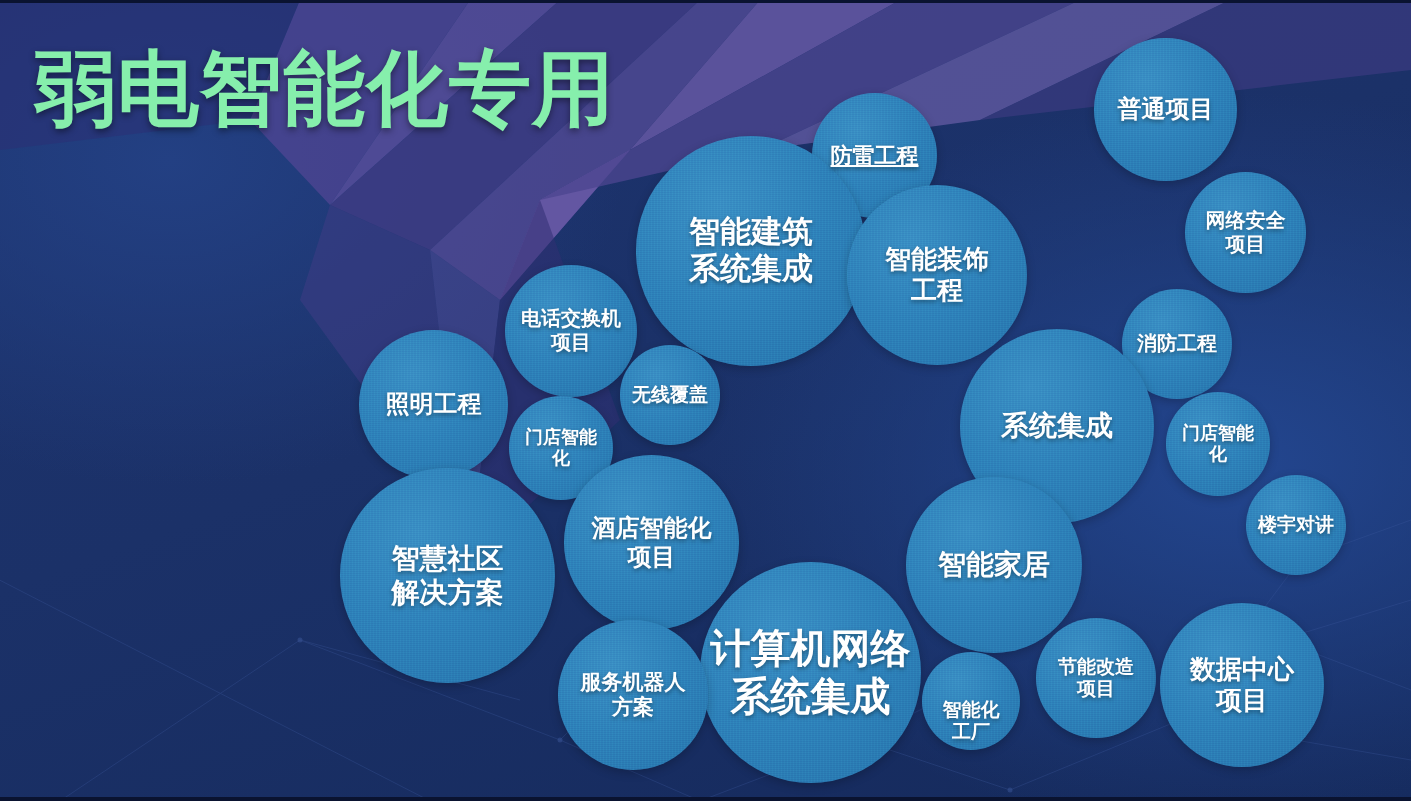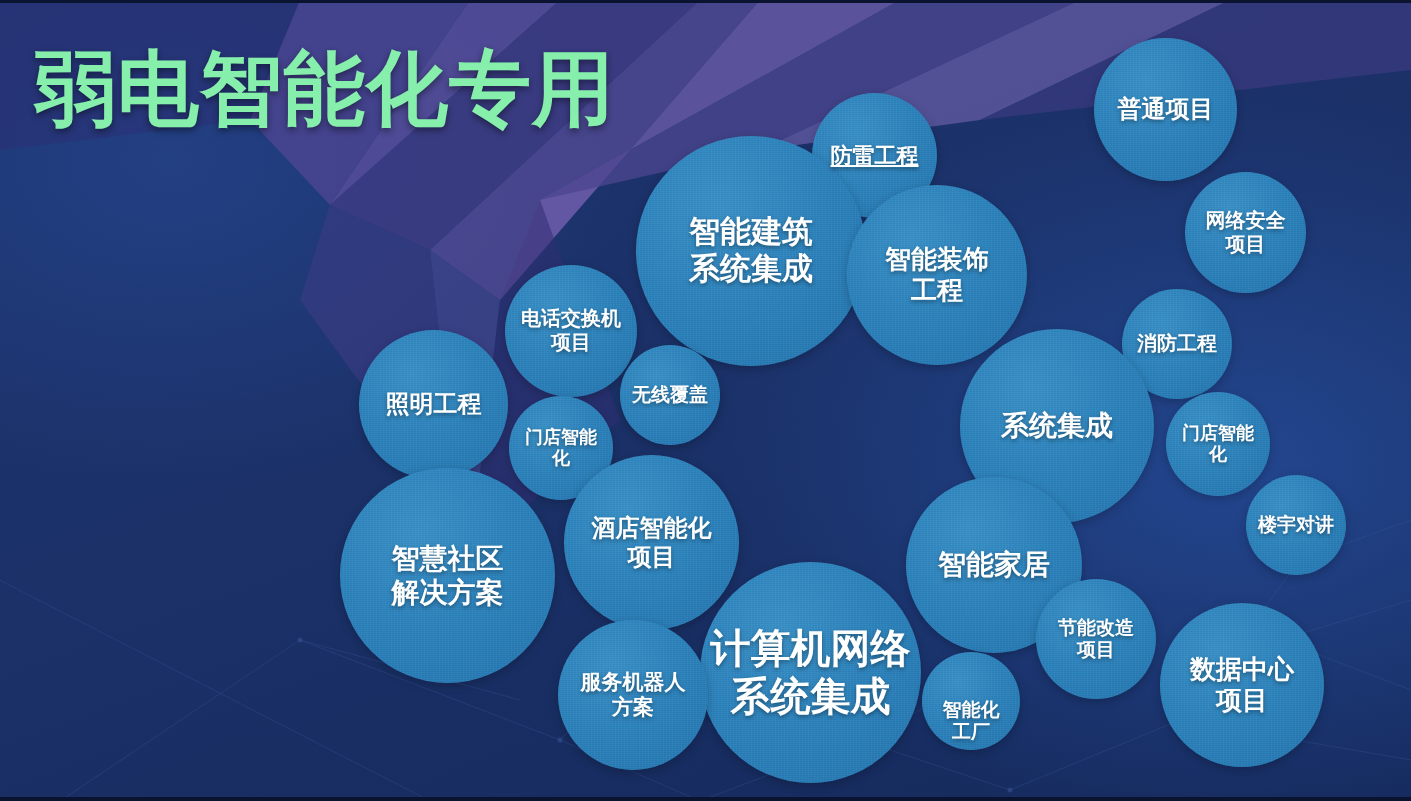--- a/index.html
+++ b/index.html
@@ -213,21 +213,21 @@
       </div>
       <div class="bubble" style="left: 700px; top: 562px; width: 221px; height: 221px;">
         <span style="font-size: 40px;">计算机网络<br>系统集成</span>
       </div>
       <div class="bubble" style="left: 558px; top: 620px; width: 150px; height: 150px;">
         <span style="font-size: 21px;">服务机器人<br>方案</span>
       </div>
       <div class="bubble" style="left: 922px; top: 652px; width: 98px; height: 98px;">
         <span style="font-size: 19px; margin-top: 40px;">智能化<br>工厂</span>
       </div>
-      <div class="bubble" style="left: 1036px; top: 579px; width: 120px; height: 120px;">
+      <div class="bubble" style="left: 1036px; top: 618px; width: 120px; height: 120px;">
         <span style="font-size: 19px;">节能改造<br>项目</span>
       </div>
       <div class="bubble" style="left: 1160px; top: 603px; width: 164px; height: 164px;">
         <span style="font-size: 26px;">数据中心<br>项目</span>
       </div>
     </div>
 
   <div class="edge-bottom"></div>
 </div>
 

